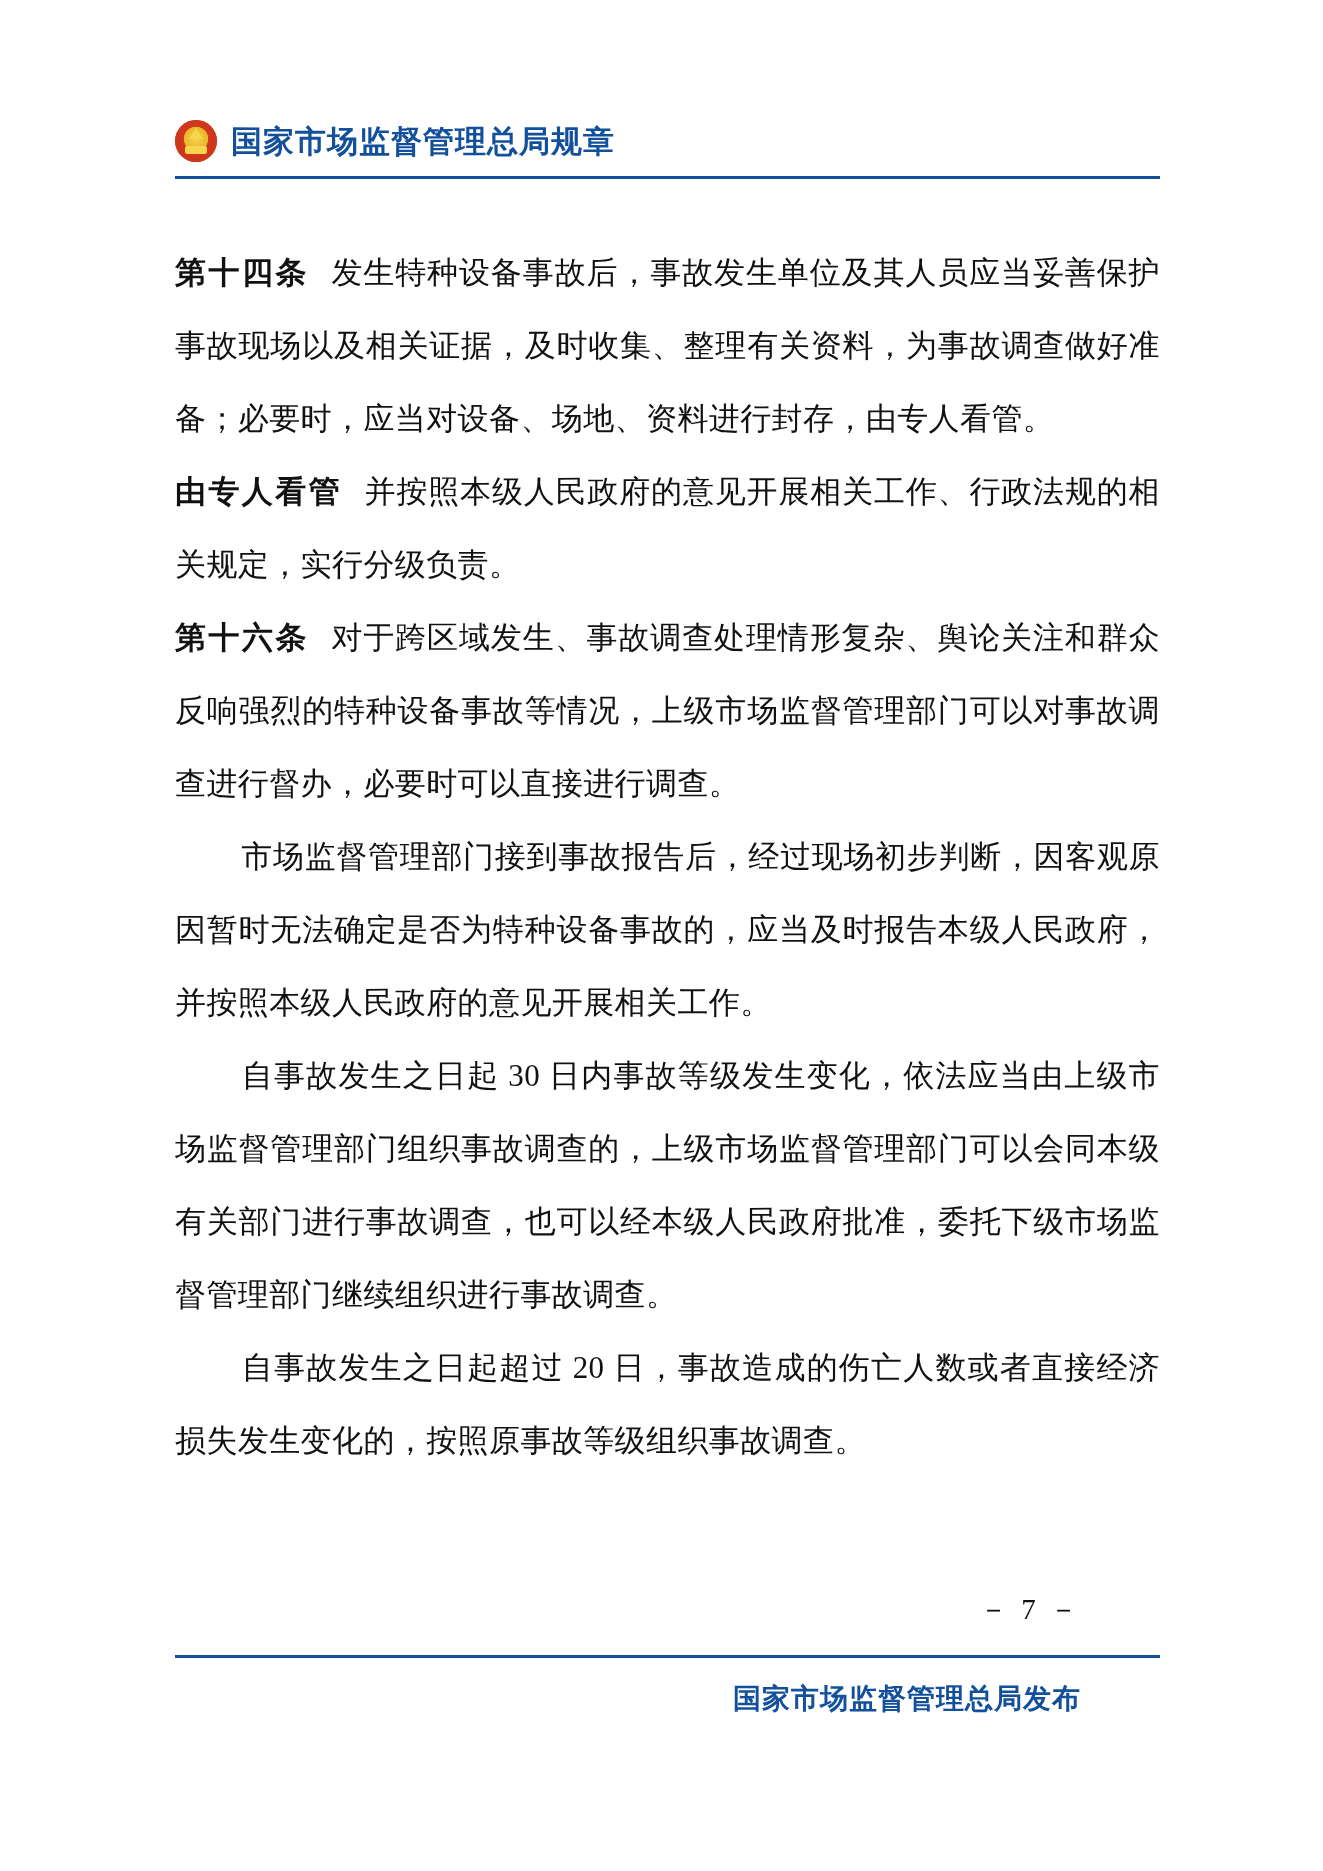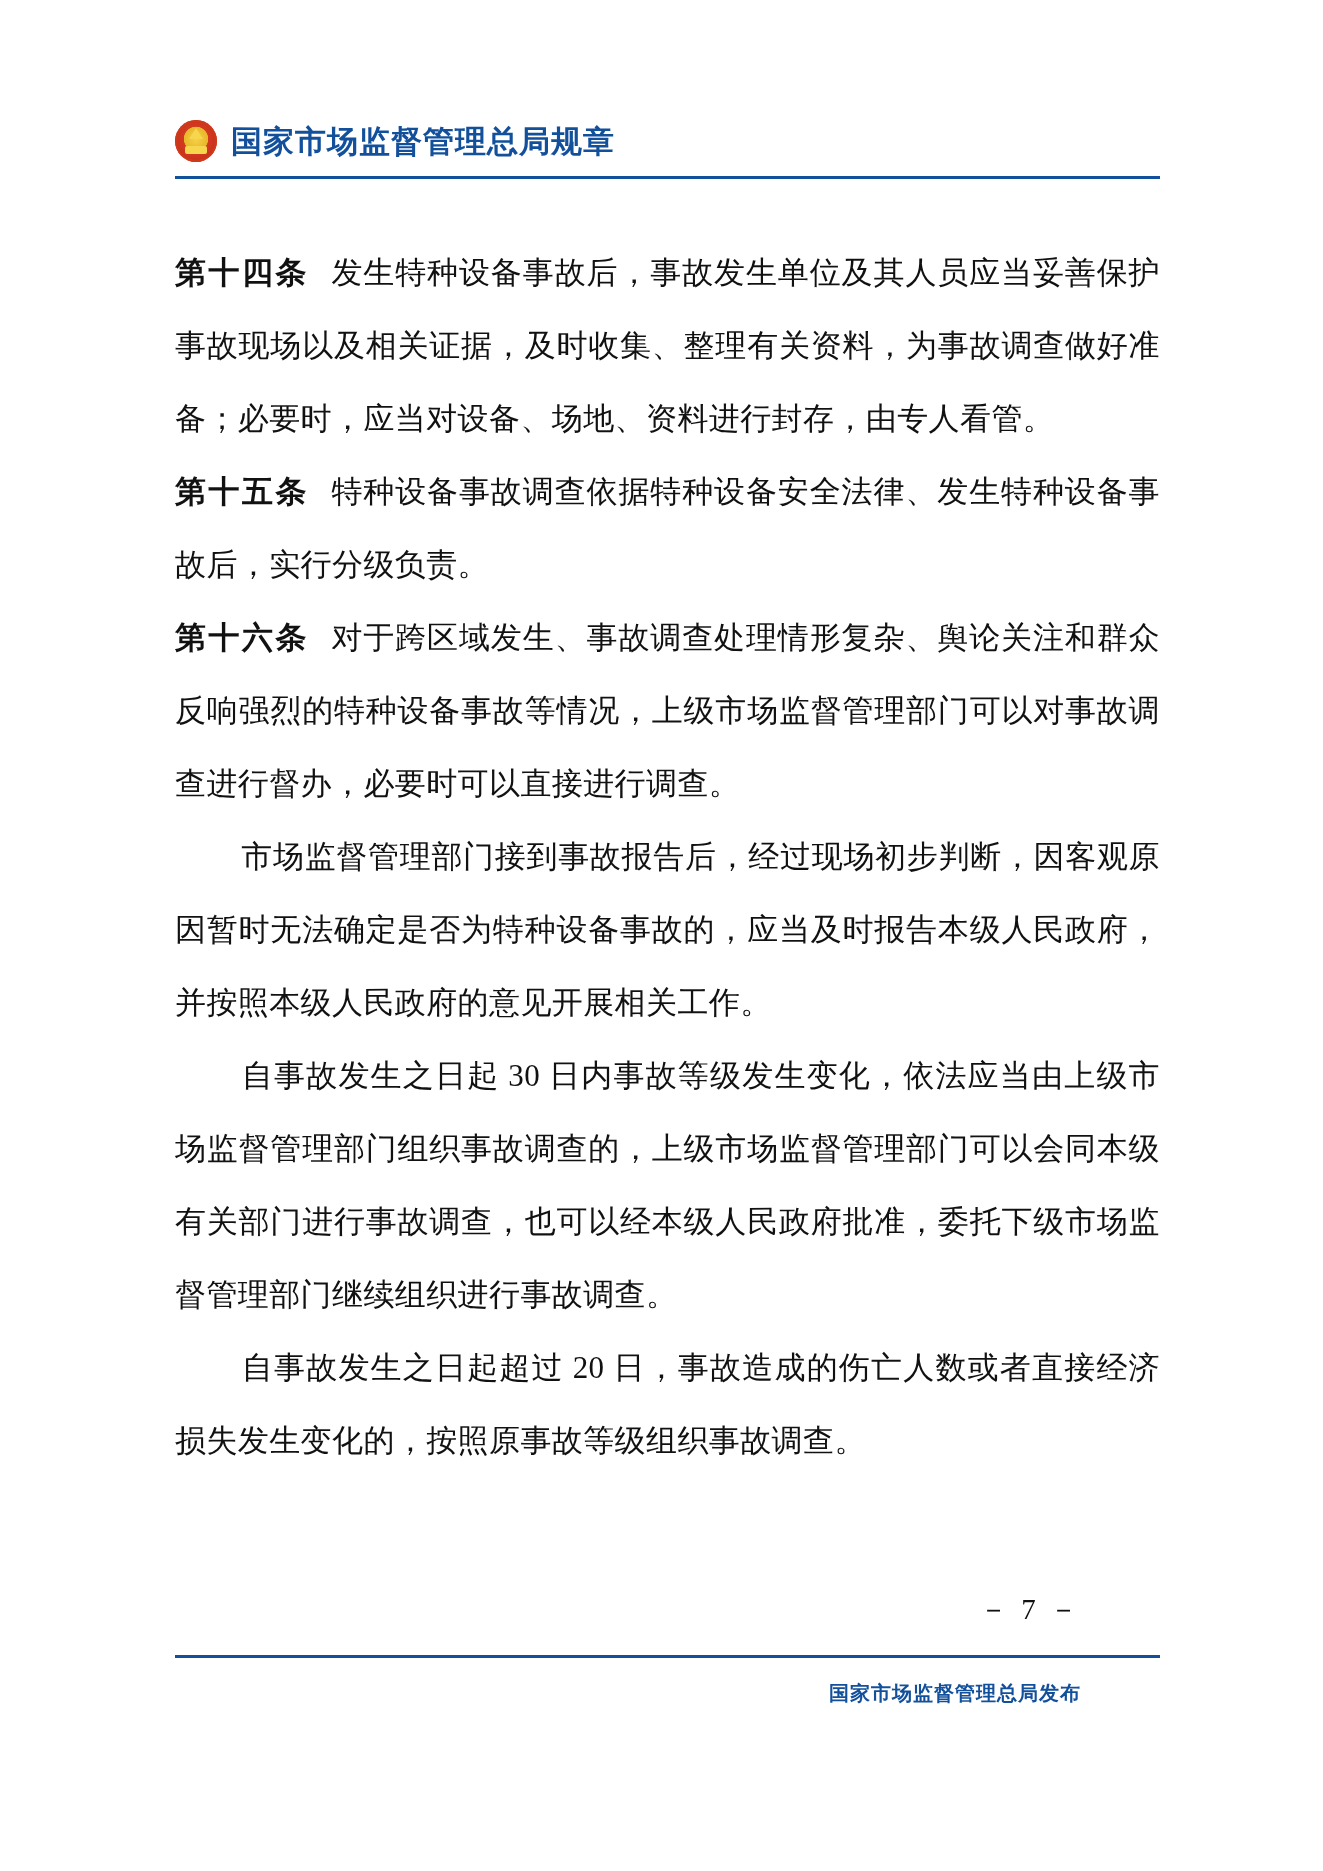--- a/index.html
+++ b/index.html
@@ -124,21 +124,21 @@
     width: 985px;
     height: 0;
     border-top: 3px solid #13509c;
   }
   .footer-text {
     position: absolute;
     right: 175px;
     top: 1680px;
     font-family: "Liberation Sans", "DejaVu Sans", sans-serif;
     font-weight: bold;
-    font-size: 20px;
+    font-size: 28px;
     color: #13509c;
     letter-spacing: 1px;
   }
 </style>
 </head>
 <body>
 
 <div class="page">
 
   <div class="header">
@@ -147,21 +147,21 @@
   </div>
   <div class="header-rule"></div>
 
   <div class="content">
 
     <p class="para">
       <span class="lead">第十四条</span><span class="gap"></span><span>发生特种设备事故后，事故发生单位及其人员应当妥善保护事故现场以及相关证据，及时收集、整理有关资料，为事故调查做好准备；必要时，应当对设备、场地、资料进行封存，由专人看管。</span>
     </p>
 
     <p class="para">
-      <span class="lead">第十五条</span><span class="gap"></span><span>特种设备事故调查依据特种设备安全法律、发生特种设备事故后，实行分级负责。</span>
+      <span class="lead">由专人看管</span><span class="gap"></span><span>并按照本级人民政府的意见开展相关工作、行政法规的相关规定，实行分级负责。</span>
     </p>
 
     <p class="para">
       <span class="lead">第十六条</span><span class="gap"></span><span>对于跨区域发生、事故调查处理情形复杂、舆论关注和群众反响强烈的特种设备事故等情况，上级市场监督管理部门可以对事故调查进行督办，必要时可以直接进行调查。</span>
     </p>
 
     <p class="para">
       <span class="gap" style="width:66px"></span><span>市场监督管理部门接到事故报告后，经过现场初步判断，因客观原因暂时无法确定是否为特种设备事故的，应当及时报告本级人民政府，并按照本级人民政府的意见开展相关工作。</span>
     </p>
 

